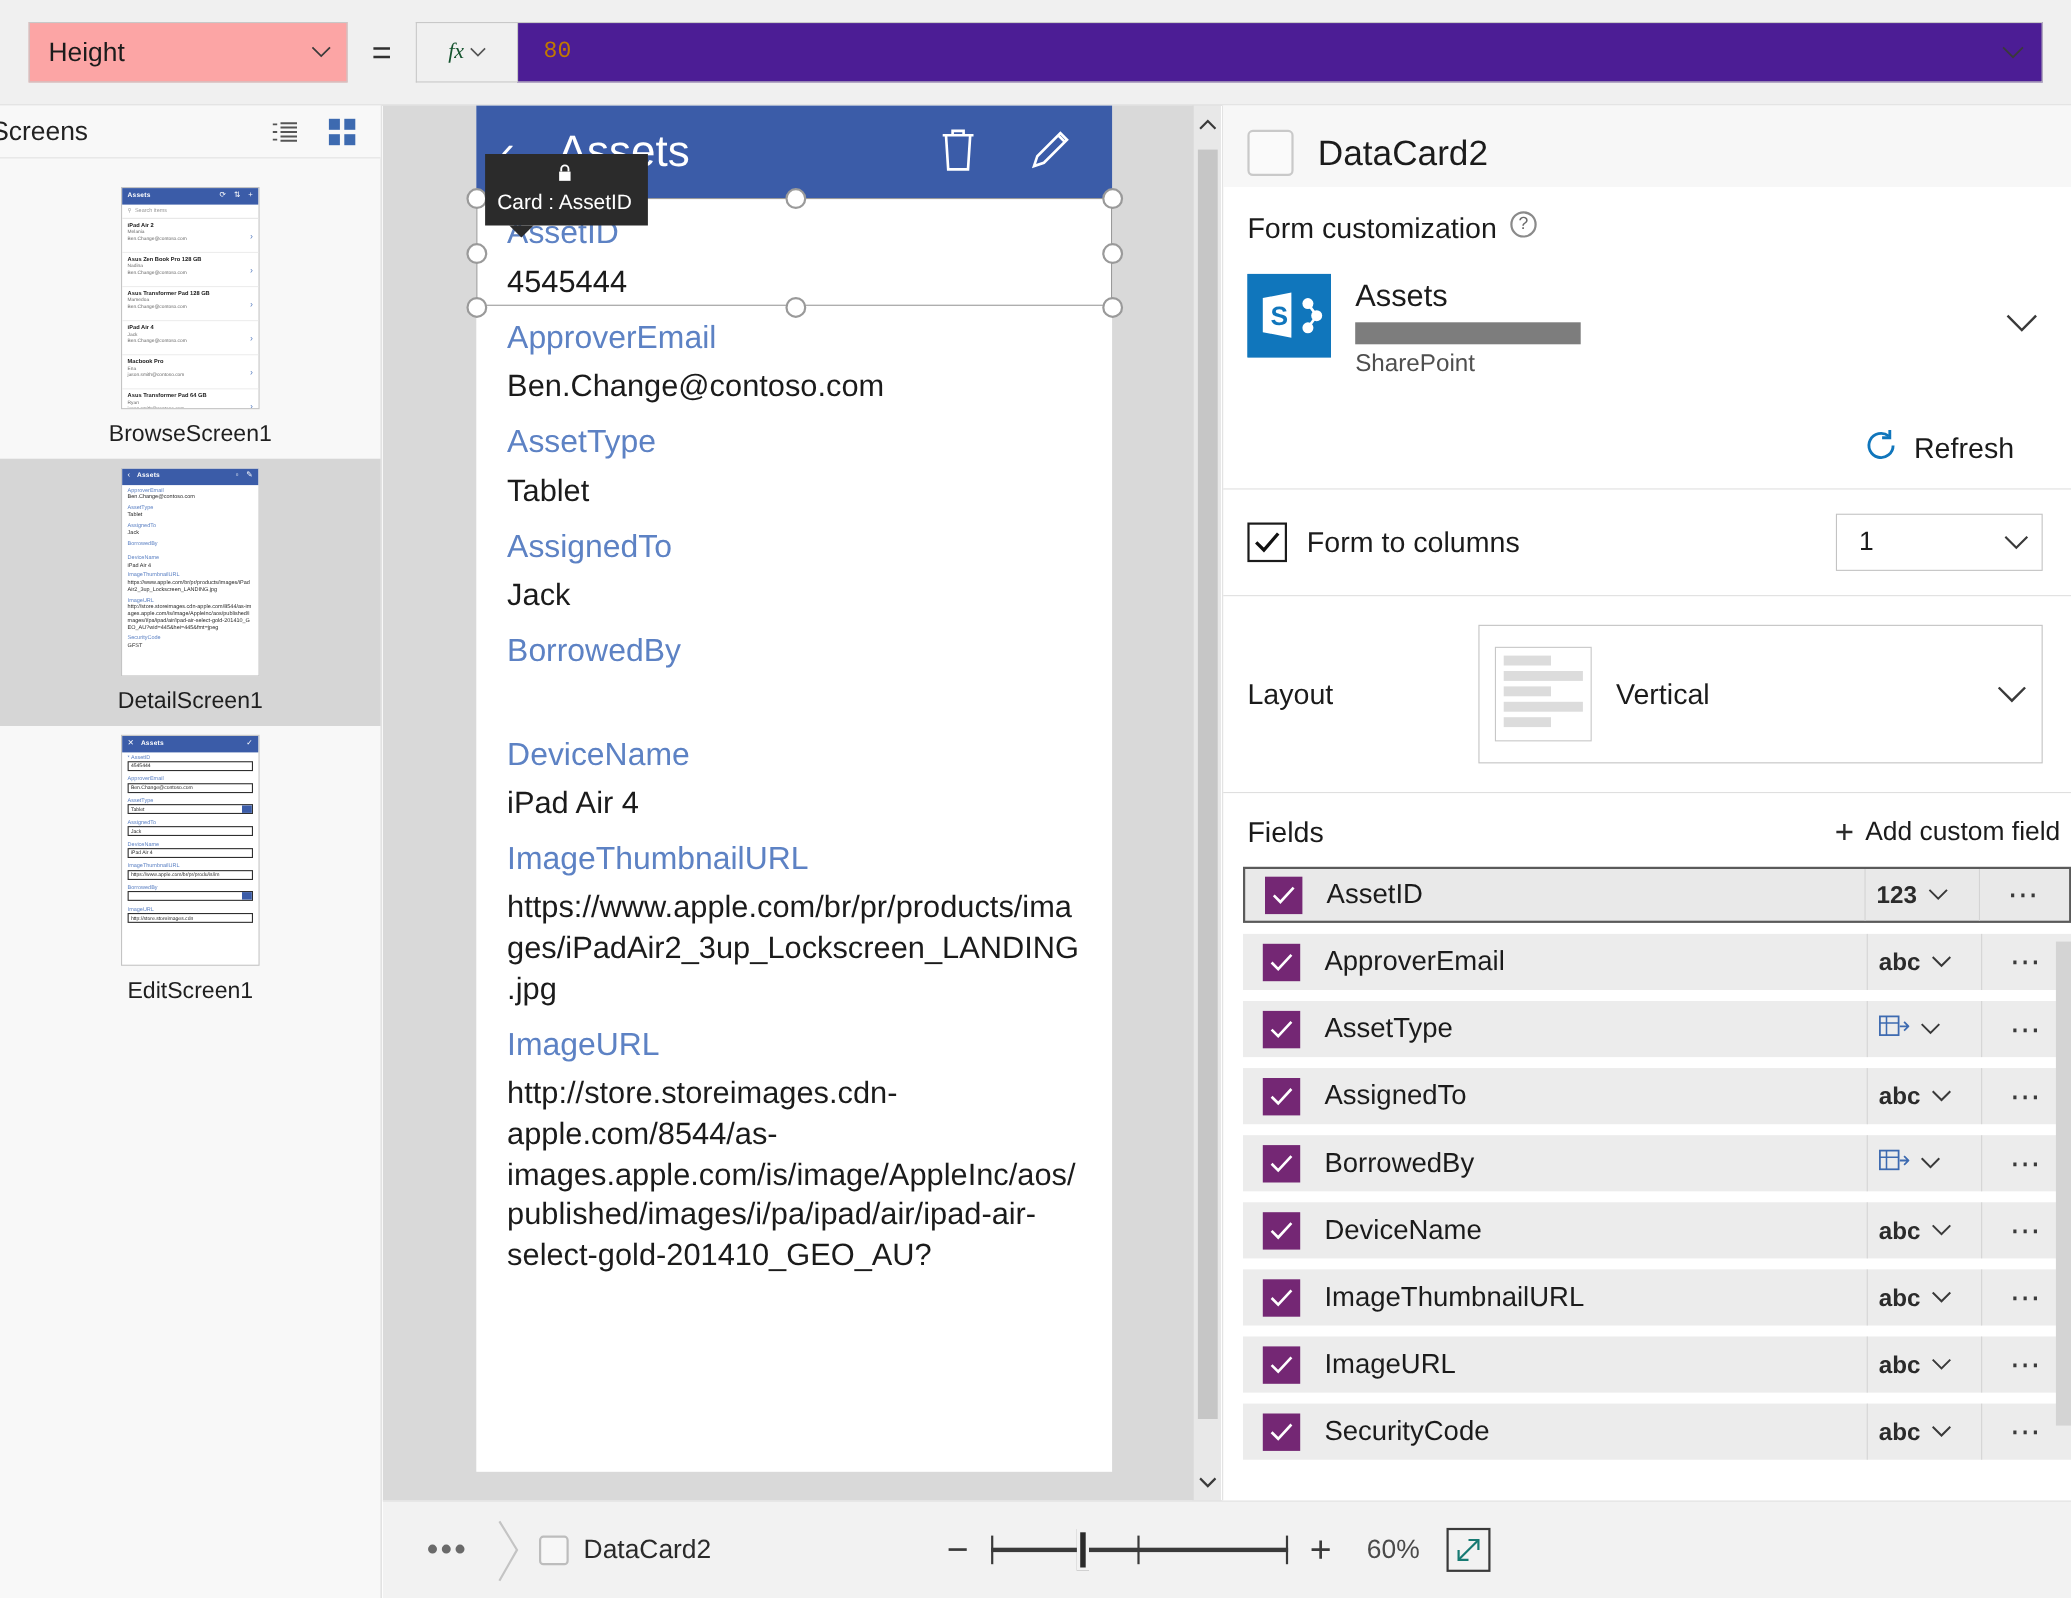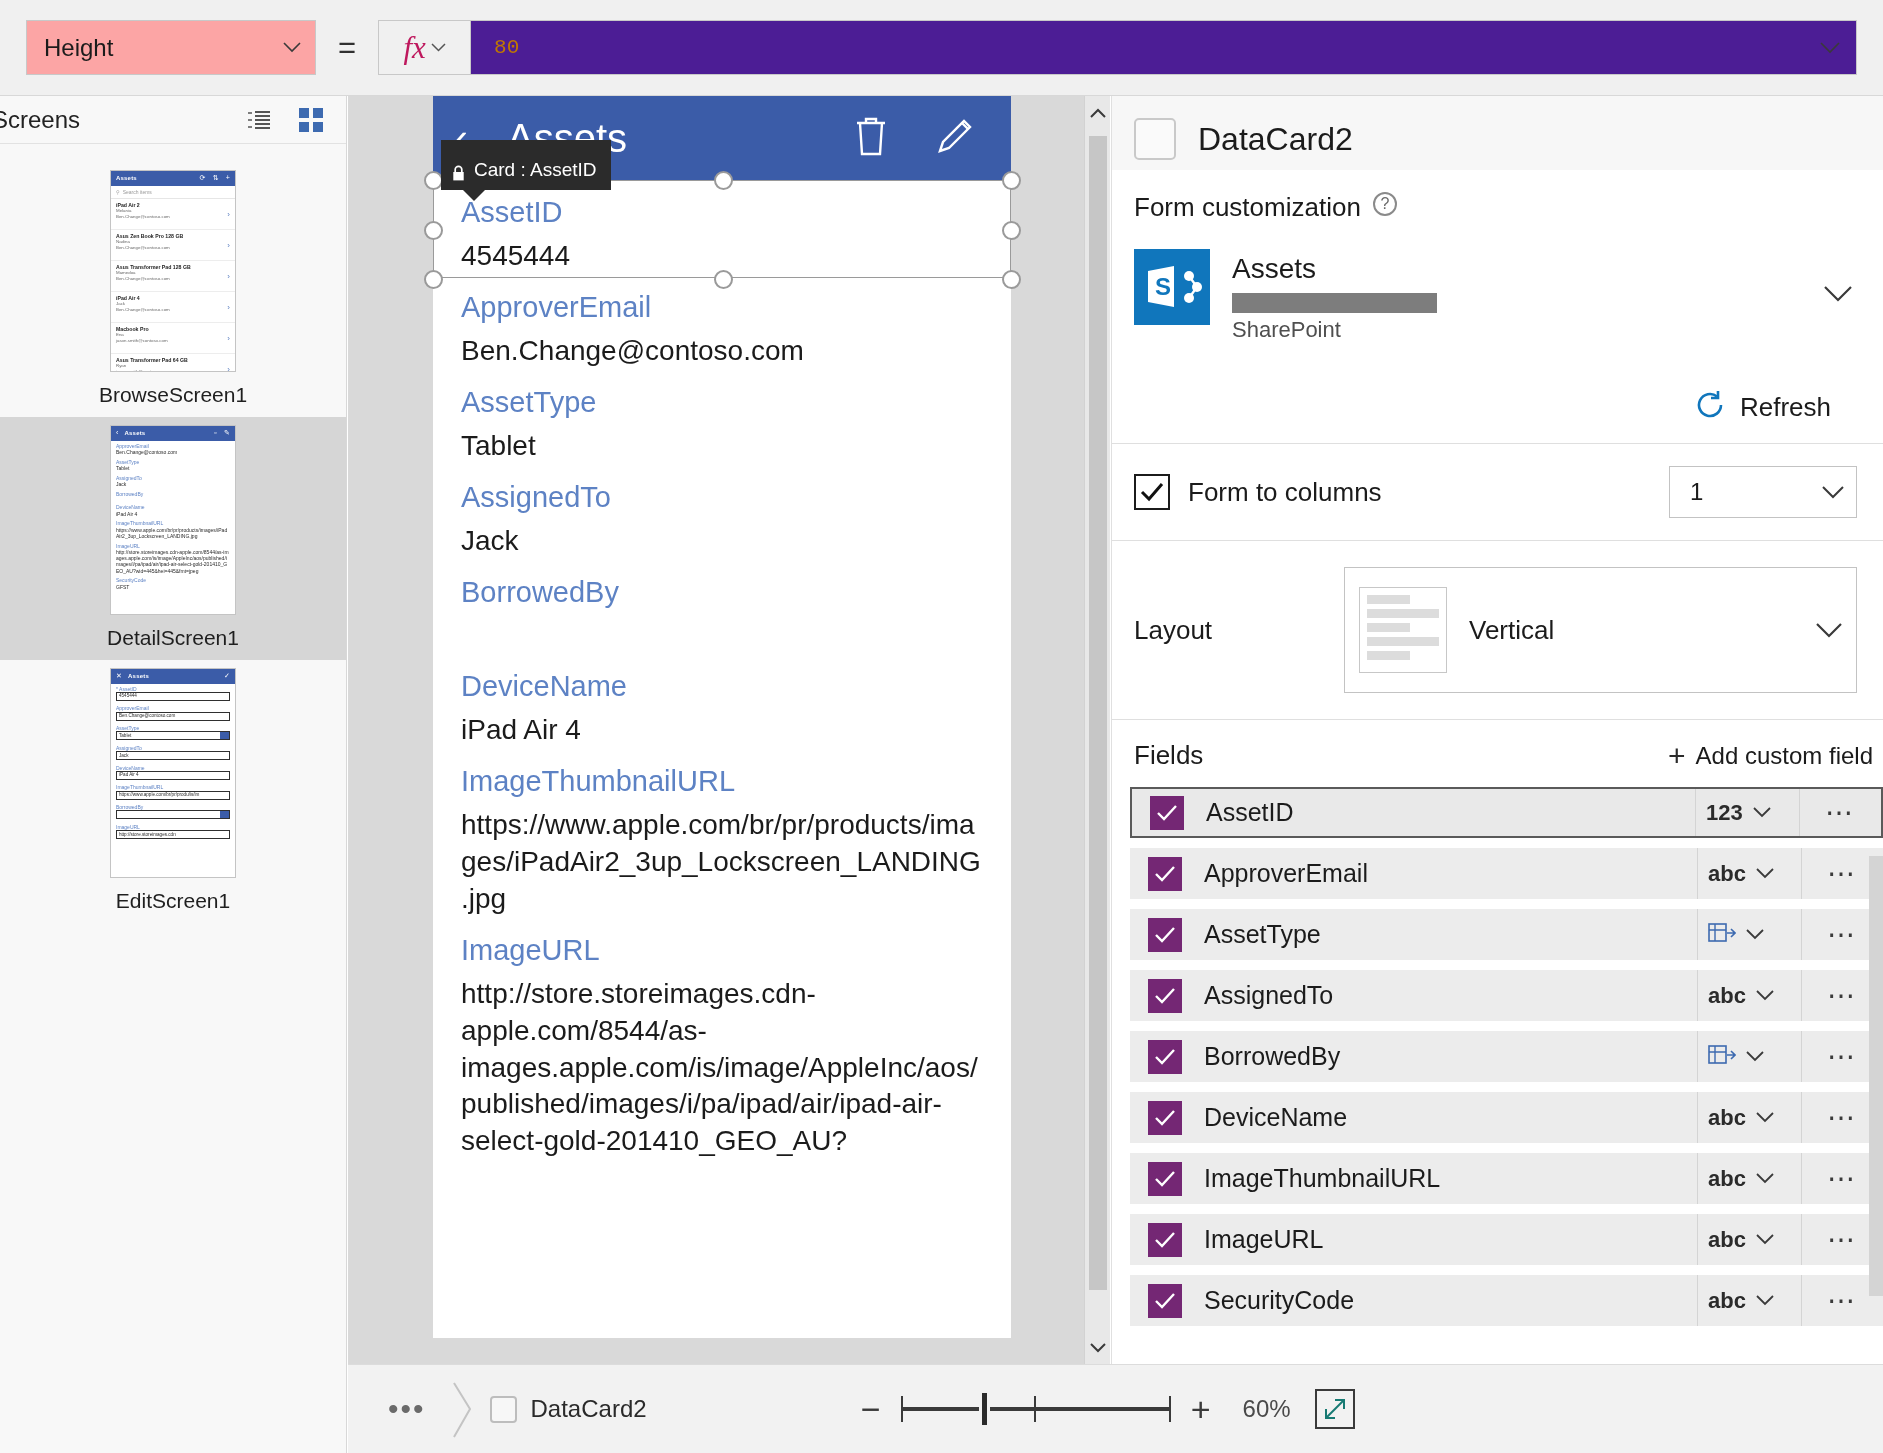--- a/index.html
+++ b/index.html
@@ -21,21 +21,21 @@
     width: 290px; height: 55px; background: #fca5a5; border: 1px solid #c8c8c8;
     display: flex; align-items: center; position: relative;
   }
   .prop-select .label { font-size: 24px; color: #1b1b1b; padding-left: 17px; flex: 1; }
   .prop-select .chev { width: 46px; display: flex; align-items: center; justify-content: center; }
   .eq-sign { font-size: 31px; color: #303030; margin: 0 22px; font-weight: 400; }
   .fx-box {
     width: 92px; height: 55px; background: #f0f0f0; border: 1px solid #c8c8c8;
     border-right: none; display: flex; align-items: center; justify-content: center; gap: 5px;
   }
-  .fx-box .fx { font-family: "Liberation Serif", serif; font-style: italic; font-size: 31px; color: #be185d; }
+  .fx-box .fx { font-family: "Liberation Serif", serif; font-style: italic; font-size: 20px; color: #14532d; }
   .formula-input {
     flex: 1; height: 55px; background: #4c1d95; border: 1px solid #c8c8c8;
     display: flex; align-items: center; position: relative;
   }
   .formula-input .val { font-family: "Liberation Mono", monospace; font-size: 21px; color: #c07800; padding-left: 23px; }
   .formula-input .chev-right { position: absolute; right: 16px; top: 50%; transform: translateY(-50%); }
 
   .chev-svg { display: block; }
 
   
@@ -104,22 +104,23 @@
   .sel-card {
     position: absolute; left: 0px; top: 84px; width: 578px; height: 98px;
     border: 1px solid #9a9a9a; background: transparent; pointer-events: none;
   }
   .handle {
     position: absolute; width: 19px; height: 19px; border-radius: 50%;
     background: #ffffff; border: 2px solid #9a9a9a;
   }
   .tooltip {
     position: absolute; left: -3px; top: 44px; background: #2b2b2b; color: #ffffff;
-    font-size: 19px; padding: 19px 14px 9px 11px; display: flex; align-items: flex-end; gap: 9px;
+    font-size: 19px; padding: 9px 14px 9px 11px; display: flex; align-items: center; gap: 9px;
     white-space: nowrap;
+    flex-direction: column;
   }
   .tooltip:after {
     content: ''; position: absolute; left: 22px; bottom: -11px;
     border-left: 11px solid transparent; border-right: 11px solid transparent; border-top: 11px solid #2b2b2b;
   }
   .lock { width: 13px; height: 16px; position: relative; display:inline-block; }
   .cscroll {
     position: absolute; left: 1084px; top: 96px; width: 26px; height: 1268px;
     background: #e8e8e8; border-left: 1px solid #d2d2d2;
   }

